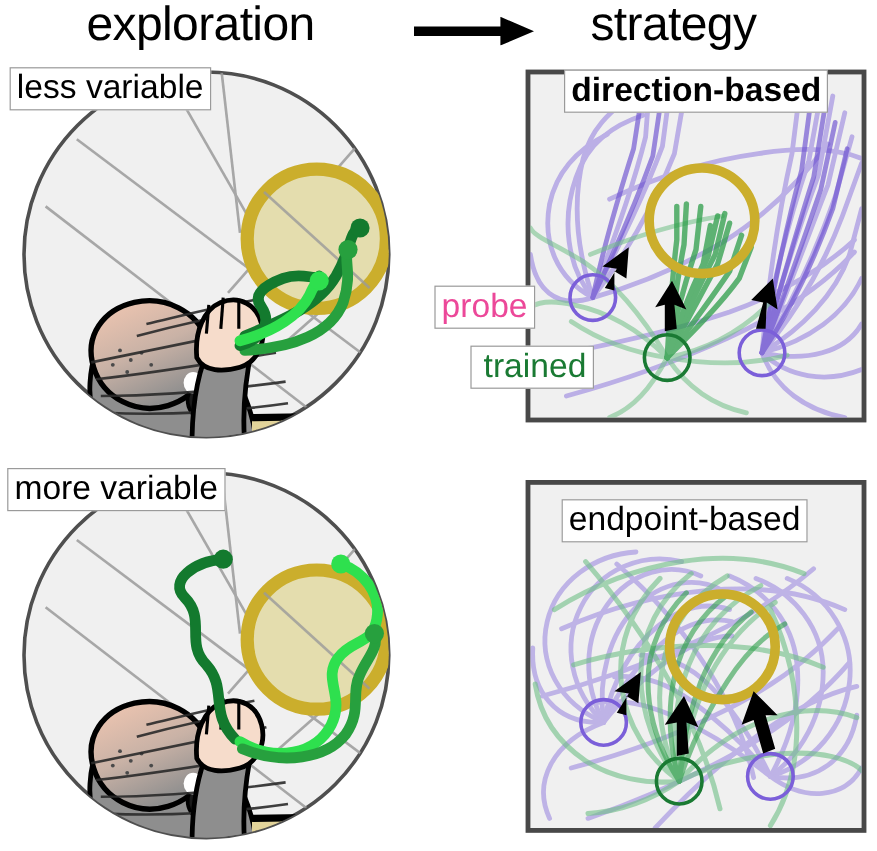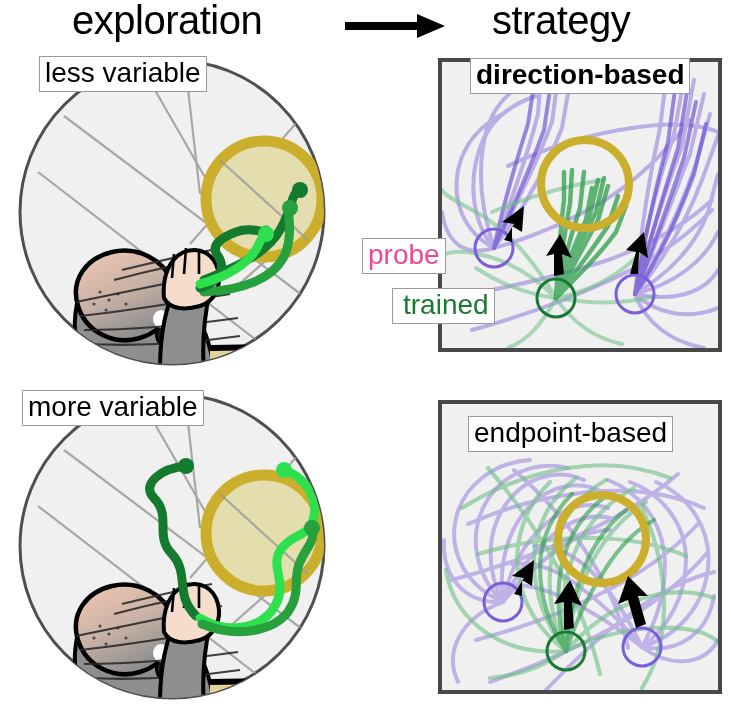--- a/index.html
+++ b/index.html
@@ -26,22 +26,22 @@
   .arena svg{display:block;}
 
   
   .panel{position:absolute;left:438px;width:284px;height:294px;
          background:#f0f0f0;border:4px solid #484848;box-sizing:border-box;}
   #panel-top{top:58px;}
   #panel-bottom{top:400px;}
   .panel svg{display:block;position:absolute;left:0;top:0;}
 
   
-  #cap-less{left:8px;top:56px;margin-left:31px;}
-  #cap-more{left:22px;top:390px;}
+  #cap-less{left:8px;top:56px;}
+  #cap-more{left:6px;top:390px;}
   #cap-direction{left:470px;top:58px;font-weight:bold;}
   #cap-endpoint{left:468px;top:416px;}
   #cap-probe{left:362px;top:238px;color:#ec4899;}
   #cap-trained{left:392px;top:288px;color:#1A7A33;padding-left:10px;}
 </style>
 </head>
 <body>
 
 <div id="header">
   <div class="hdr-word" id="hdr-exploration">exploration</div>

